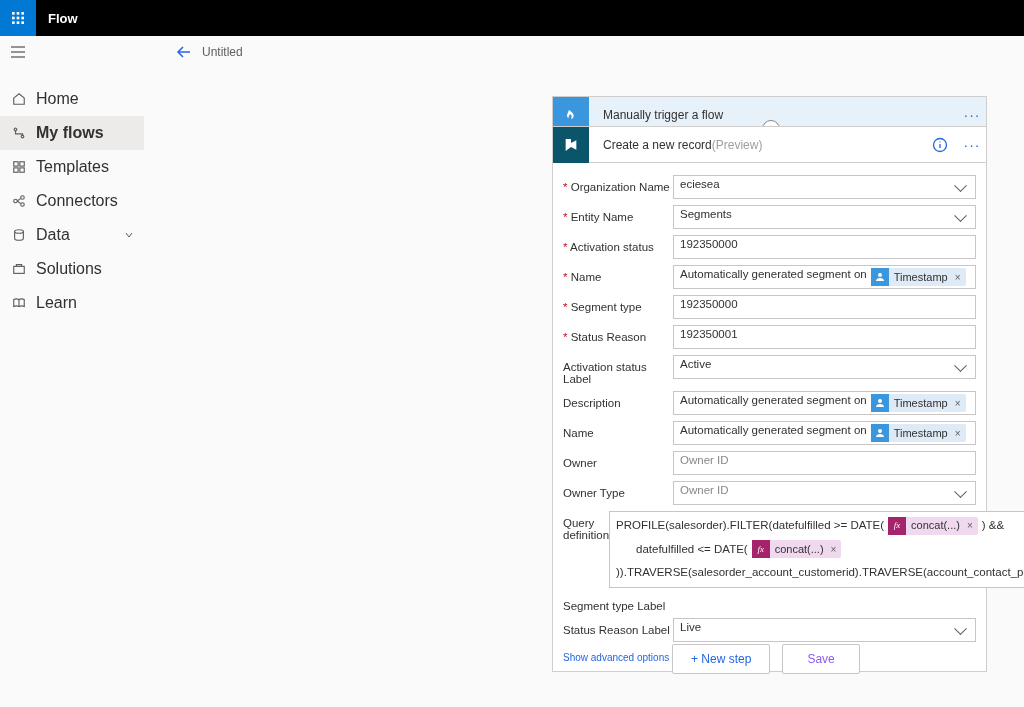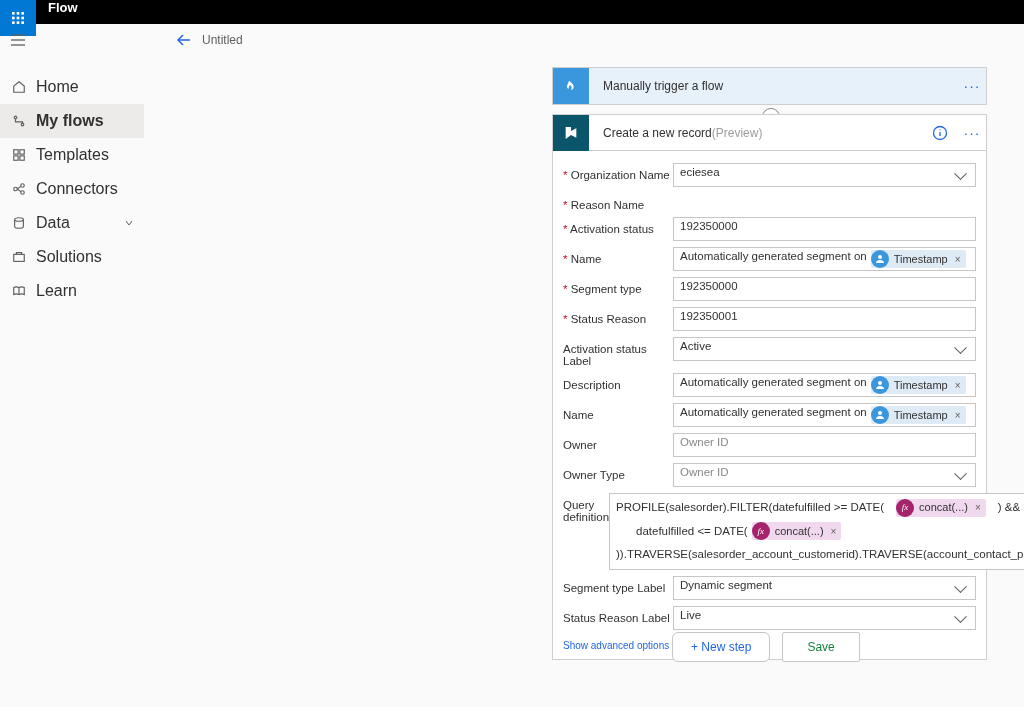--- a/index.html
+++ b/index.html
@@ -1,19 +1,19 @@
 <!DOCTYPE html>
 <html><head>
 <meta charset="utf-8">
 <style>
 * { box-sizing: border-box; margin: 0; padding: 0; font-family: "Segoe UI", -apple-system, sans-serif; }
 body { background: #fafafa; overflow: hidden; width: 1024px; height: 707px; }
 
 
-.topbar { height: 24px; background: #000; display: flex; align-items: flex-start; }
+.topbar { height: 36px; background: #000; display: flex; align-items: center; }
 .waffle { width: 36px; height: 36px; background: #0078d4; display: flex; align-items: center; justify-content: center; cursor: pointer; }
 .waffle svg { width: 16px; height: 16px; fill: #fff; }
 .app-name { color: #fff; font-size: 13px; font-weight: 600; margin-left: 12px; }
 
 
 .subheader { height: 32px; display: flex; align-items: center; padding-left: 8px; }
 .hamburger { width: 16px; height: 16px; cursor: pointer; margin-left: 2px; }
 .hamburger svg { width: 16px; height: 16px; stroke: #605e5c; }
 .back-arrow { margin-left: 150px; cursor: pointer; display:flex; align-items:center; }
 .back-arrow svg { width: 16px; height: 16px; stroke: #2266e3; }
@@ -24,21 +24,21 @@
 .sidebar { width: 144px; padding-top: 14px; }
 .nav-item { display: flex; align-items: center; height: 34px; padding-left: 12px; font-size: 16px; color: #323130; cursor: pointer; gap: 10px; }
 .nav-item.active { background: #edebe9; font-weight: 600; }
 .nav-icon { width: 14px; height: 14px; stroke: #605e5c; fill: none; stroke-width:1.3; flex-shrink:0; }
 .nav-chevron { width:10px; height:10px; stroke:#605e5c; fill:none; margin-left:auto; margin-right:10px; }
 
 .canvas { flex: 1; position: relative; padding-top: 14px; }
 
 
 .card { border: 1px solid #d0cecc; background: #fff; }
-.trigger-card { position:absolute; left: 408px; top: 11px; width: 435px; }
+.trigger-card { position:absolute; left: 408px; top: 28px; width: 435px; }
 .trigger-head { height: 36px; display:flex; align-items:center; background:#e7f1fa; }
 .trigger-icon-box { width: 36px; height: 36px; background:#3a96dd; display:flex; align-items:center; justify-content:center; }
 .trigger-icon-box svg { width:16px; height:16px; fill:#fff; }
 .trigger-title { font-size:12px; color:#323130; margin-left:14px; flex:1; }
 .ellipsis { width:28px; text-align:center; color:#2266e3; font-size:14px; letter-spacing:1px; cursor:pointer; }
 
 
 .plus-circle { position:absolute; left: 618px; top: 52px; width:18px; height:18px; border:1px solid #8a8886; border-radius:50%; background:#fff; display:flex; align-items:center; justify-content:center; color:#8a8886; font-size:12px; }
 .arrow-down { position:absolute; left: 624px; top: 68px; }
 .arrow-down svg { width:8px; height:8px; stroke:#605e5c; fill:none; }
@@ -54,38 +54,38 @@
 
 .action-body { padding: 6px 10px 8px 10px; font-size:11.5px; color:#323130; }
 .row { display:flex; align-items:flex-start; margin-top:6px; }
 .row-label { width: 110px; padding-top:6px; font-size:11.5px; color:#323130; }
 .row-label .req { color:#c50f1f; }
 .row-ctrl { flex:1; }
 .ctrl { border:1px solid #c8c6c4; min-height:24px; display:flex; align-items:flex-start; padding:2px 6px; background:#fff; position:relative; font-size:11.5px; color:#323130; gap:4px; flex-wrap:wrap; }
 .ctrl-select { cursor:pointer; }
 .ctrl-select::after { content:""; position:absolute; right:10px; top:50%; width:8px; height:8px; border-right:1px solid #605e5c; border-bottom:1px solid #605e5c; transform: translateY(-65%) rotate(45deg); }
 .token { display:inline-flex; align-items:center; background:#deeaf6; border-radius:2px; height:18px; padding:0 5px 0 0; font-size:11px; gap:5px; }
-.token-ico { width:18px; height:18px; background:#3a96dd; display:flex; align-items:center; justify-content:center;border-radius:9px; }
+.token-ico { width:18px; height:18px; background:#3a96dd; display:flex; align-items:center; justify-content:center; }
 .token-ico svg { width:10px; height:10px; fill:#fff; }
 .token-x { color:#605e5c; font-size:10px; cursor:pointer; margin-left:2px; }
 .token.fx { background:#f0d9ef; }
 .token.fx .token-ico { background:#a4236a; }
 .token.fx .token-ico span { color:#fff; font-size:9px; font-style:italic; font-family: "Times New Roman", serif; }
 
 .query-ctrl { line-height:1.7; padding:4px 6px; }
 .query-line2 { margin-left: 20px; display:flex; align-items:center; gap:4px; flex-wrap:wrap;}
 
 .show-advanced { color:#2266e3; font-size:10px; margin-top:10px; cursor:pointer; display:flex; align-items:center; gap:6px;}
 .show-advanced svg { width:10px; height:10px; stroke:#2266e3; fill:none;}
 
 
 .bottom-buttons { position:absolute; left: 528px; top: 576px; display:flex; gap:12px;}
 .btn { border:1px solid #c8c6c4; background:#fff; height:30px; padding:0 18px; font-size:12px; border-radius:2px; cursor:pointer; display:flex; align-items:center;}
-.btn.primary { color:#2266e3;border-radius:6px; }
-.btn.save { color:#15803d; padding: 0 24px;}
+.btn.primary { color:#2266e3; }
+.btn.save { color:#8b5cf6; padding: 0 24px;}
 </style>
 </head>
 <body>
 
 <div class="topbar">
   <div class="waffle">
     <svg viewBox="0 0 24 24">
         <rect x="3" y="3" width="4" height="4"></rect>
         <rect x="10" y="3" width="4" height="4"></rect>
         <rect x="17" y="3" width="4" height="4"></rect>
@@ -218,21 +218,26 @@
         <div class="row">
           <div class="row-label"><span class="req">*</span> <span>Organization Name</span></div>
           <div class="row-ctrl">
               <div class="ctrl ctrl-select">
                 <span>eciesea</span>
               </div>
             </div>
         </div>
 
         <div class="row">
-          <div class="row-label"><span class="req">*</span> <span>Reason Name</span></div>
+          <div class="row-label"><span class="req">*</span> <span>Entity Name</span></div>
+          <div class="row-ctrl">
+              <div class="ctrl ctrl-select">
+                <span>Segments</span>
+              </div>
+            </div>
         </div>
 
         <div class="row">
           <div class="row-label"><span class="req">*</span> <span>Activation status</span></div>
           <div class="row-ctrl">
               <div class="ctrl">
                 <span>192350000</span>
               </div>
             </div>
         </div>
@@ -336,21 +341,21 @@
               <div class="ctrl ctrl-select">
                 <span style="color:#8a8886;">Owner ID</span>
               </div>
             </div>
         </div>
 
         <div class="row">
           <div class="row-label"><span>Query definition</span></div>
           <div class="row-ctrl">
               <div class="ctrl query-ctrl">
-            <div style="display:flex; align-items:center; gap:12px; flex-wrap:wrap;">
+            <div style="display:flex; align-items:center; gap:4px; flex-wrap:wrap;">
               <span>PROFILE(salesorder).FILTER(datefulfilled &gt;= DATE(</span>
               <span class="token fx">
                 <span class="token-ico">
                       <span>fx</span>
                     </span>
                 <span>concat(...)</span>
                 <span class="token-x">×</span>
               </span>
               <span>) &amp;&amp;</span>
             </div>
@@ -364,25 +369,20 @@
                 <span class="token-x">×</span>
               </span>
             </div>
             <div><span>)).TRAVERSE(salesorder_account_customerid).TRAVERSE(account_contact_primarycontactid)</span></div>
           </div>
             </div>
         </div>
 
         <div class="row">
           <div class="row-label"><span>Segment type Label</span></div>
-          <div class="row-ctrl">
-              <div class="ctrl ctrl-select">
-                <span>Dynamic segment</span>
-              </div>
-            </div>
         </div>
 
         <div class="row">
           <div class="row-label"><span>Status Reason Label</span></div>
           <div class="row-ctrl">
               <div class="ctrl ctrl-select">
                 <span>Live</span>
               </div>
             </div>
         </div>

